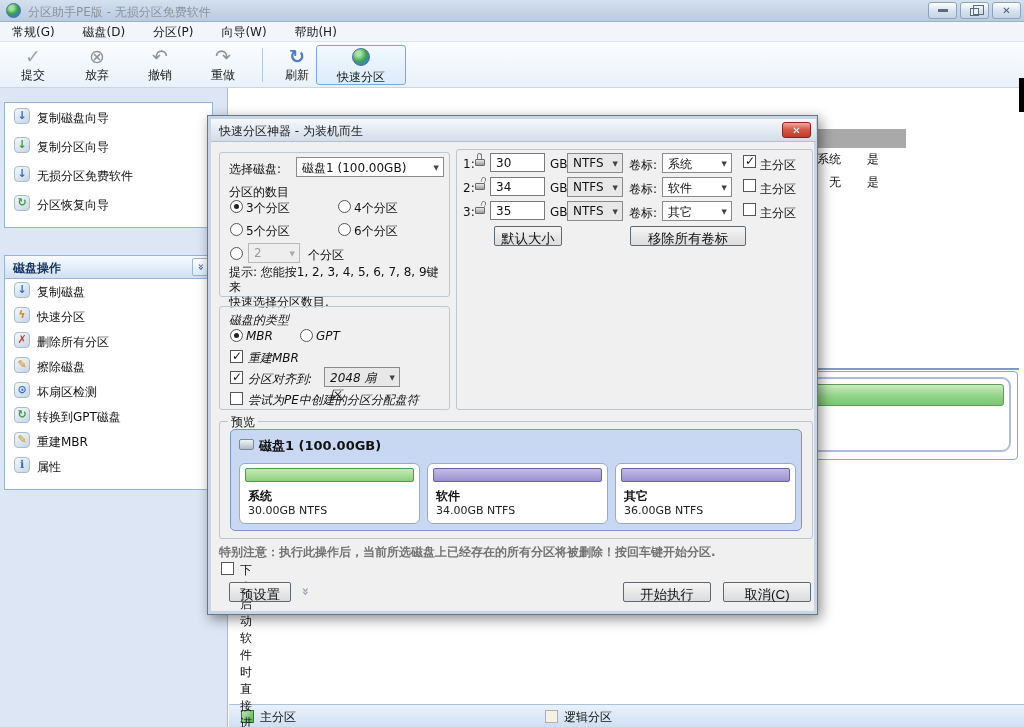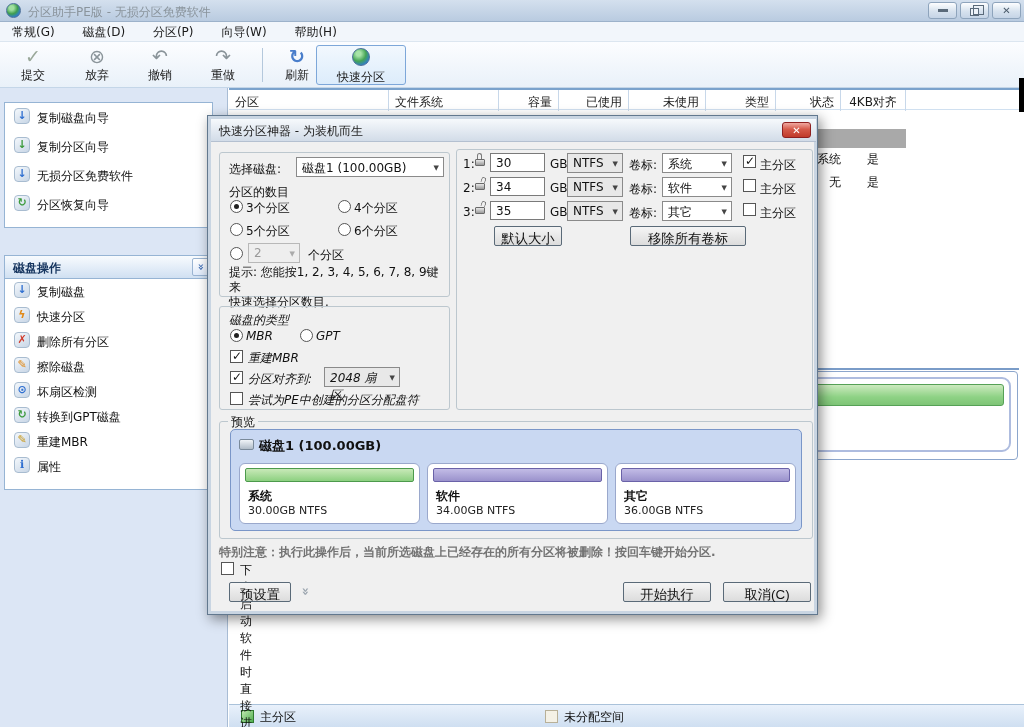--- a/index.html
+++ b/index.html
@@ -253,30 +253,20 @@
       </div>
       <div class="side-item">
         <span class="sico ico-blue">ℹ</span>
         <span>属性</span>
       </div>
       <div style="height:10px"></div>
     </div>
   </div>
 
   <div id="content" class="abs">
-    <div id="table-header">
-      <span class="th" style="left:0;width:160px">分区</span>
-      <span class="th" style="left:160px;width:110px">文件系统</span>
-      <span class="th r" style="left:270px;width:60px">容量</span>
-      <span class="th r" style="left:330px;width:70px">已使用</span>
-      <span class="th r" style="left:400px;width:77px">未使用</span>
-      <span class="th r" style="left:477px;width:70px">类型</span>
-      <span class="th r" style="left:547px;width:65px">状态</span>
-      <span class="th c" style="left:612px;width:65px">4KB对齐</span>
-    </div>
 
     <div id="sel-row" class="abs"></div>
 
     <div class="abs frag-status" style="left:546px;top:63px">系统</div>
     <div class="abs frag-align" style="left:614px;top:63px">是</div>
     <div class="abs frag-status" style="left:546px;top:86px">无</div>
     <div class="abs frag-align" style="left:614px;top:86px">是</div>
 
     <div id="diskmap-top" class="abs"></div>
     <div id="diskmap" class="abs">
@@ -289,21 +279,21 @@
       <span class="legend-item" id="legend-0">
         <span class="sw"></span>
         <span>主分区</span>
       </span>
       <span class="legend-item" id="legend-1">
         <span class="sw"></span>
         <span>逻辑分区</span>
       </span>
       <span class="legend-item" id="legend-2">
         <span class="sw"></span>
-        <span>未分配空间</span>
+        <span>逻辑分区</span>
       </span>
     </div>
   </div>
 
   <div id="dialog" class="abs">
     <div id="dlg-titlebar">
       <span id="dlg-title">快速分区神器 - 为装机而生</span>
       <span id="dlg-close"><span>✕</span></span>
     </div>
 

